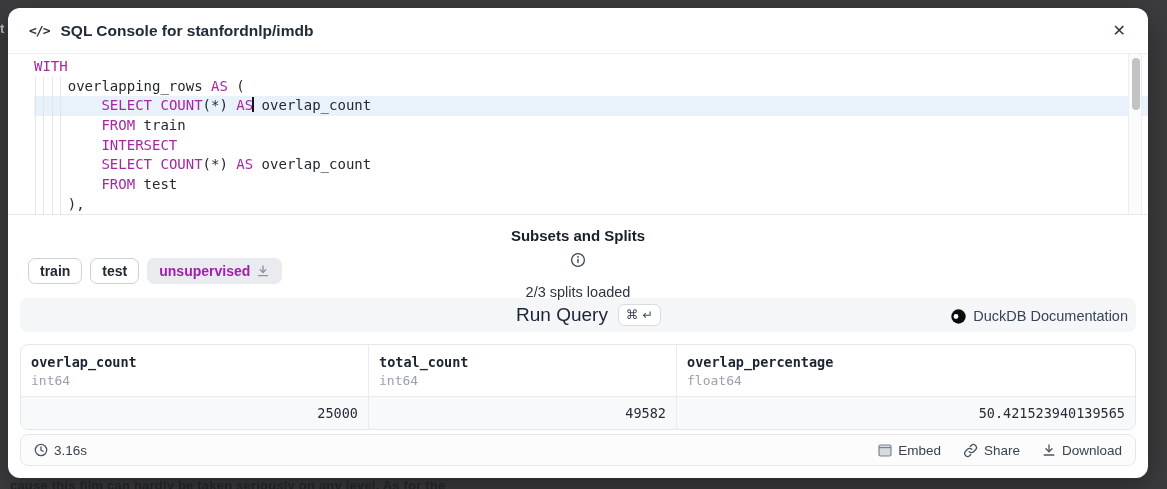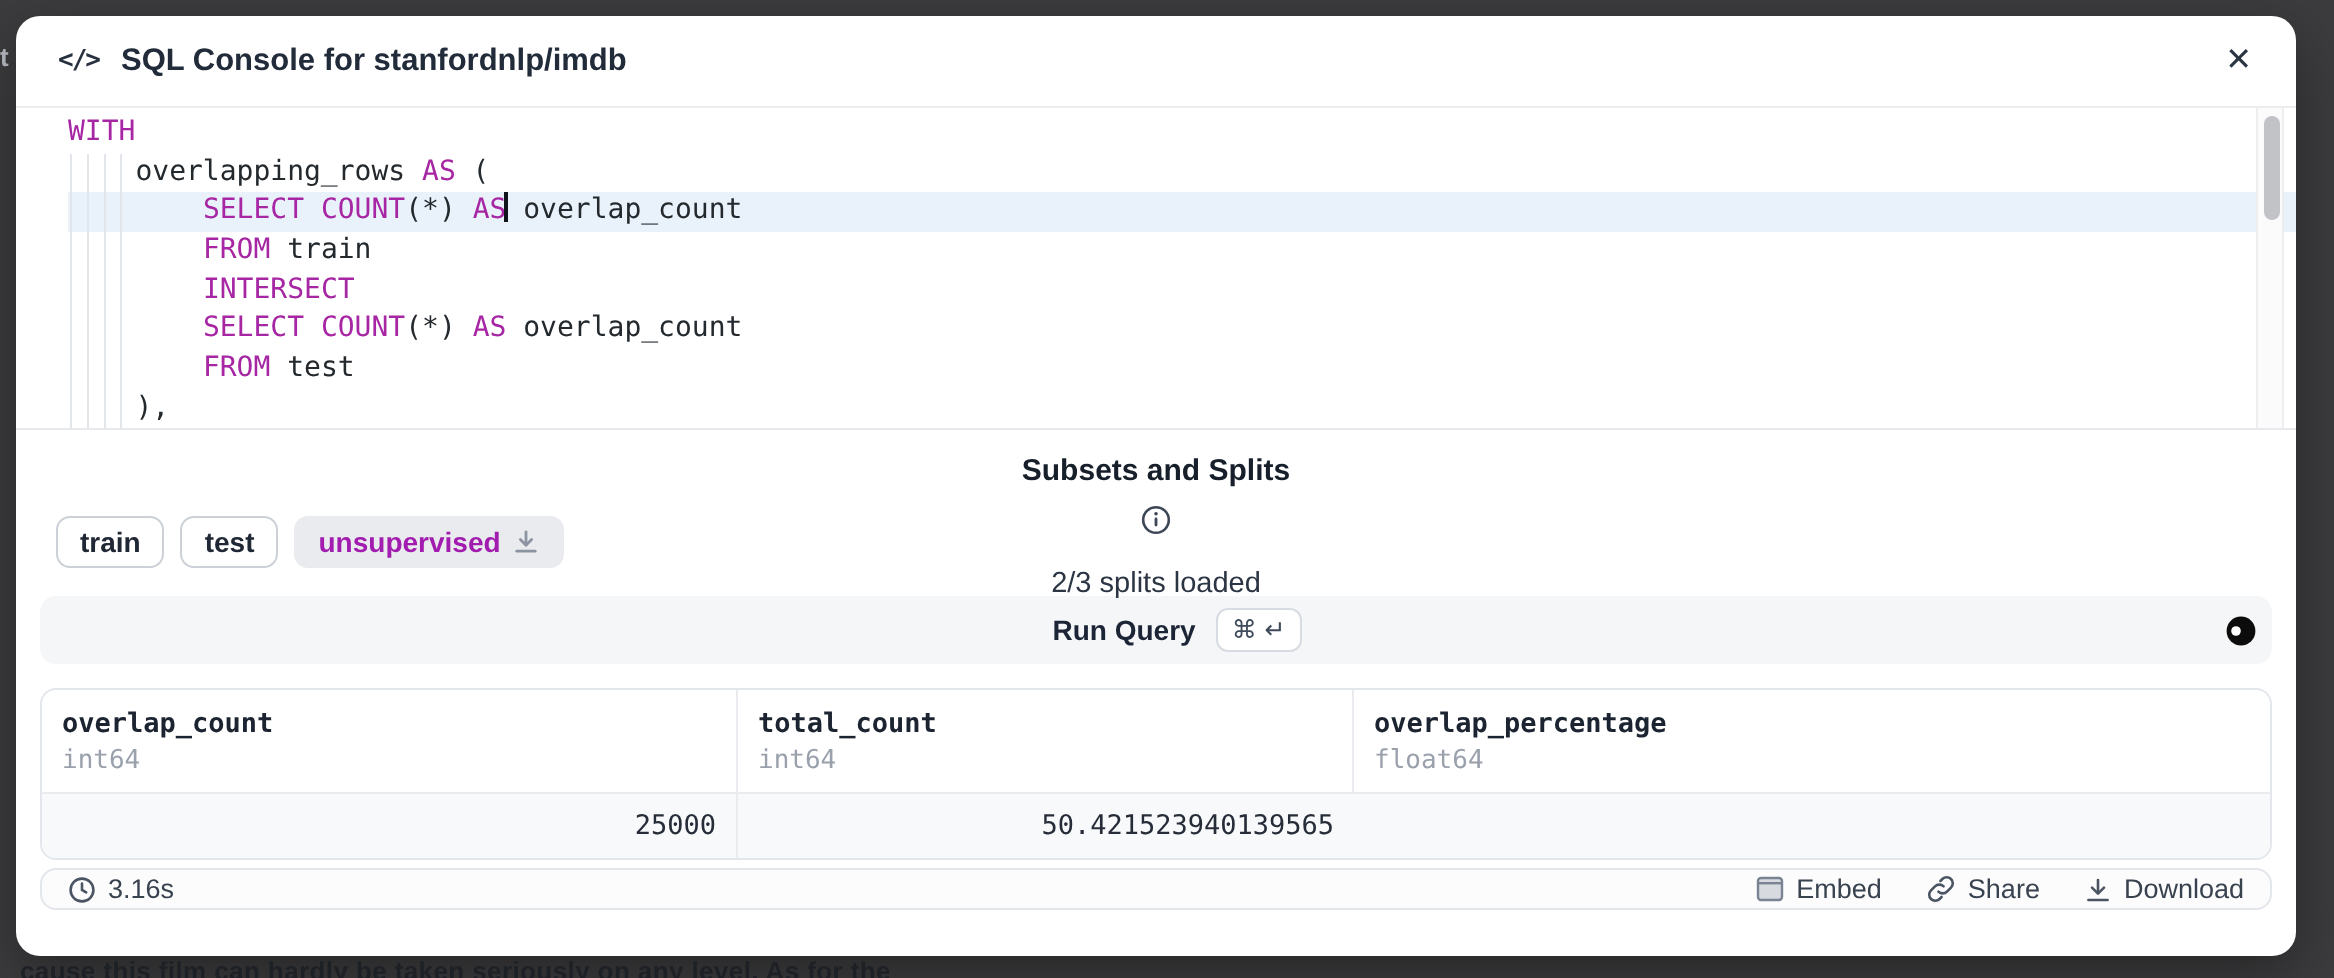--- a/index.html
+++ b/index.html
@@ -101,21 +101,21 @@
   .chip.disabled {
     background:#e9ebee; border-color:#e9ebee; color:#a21caf; cursor:pointer;
   }
 
   
   .run-bar {
     display:flex; align-items:center; justify-content:center; gap:10px;
     margin:14px 12px 0 12px; height:34px; width:1116px;
     background:#f5f6f8; border:none; border-radius:8px; cursor:pointer;
   }
-  .run-label { font-size:14px; font-weight:bold; color:#1c2536;margin-left:21px; }
+  .run-label { font-size:19px; font-weight:normal; color:#1c2536;margin-left:21px; }
   .kbd {
     background:#fff; border:1px solid #d8dce2; border-radius:6px;
     padding:2px 7px 3px 7px; font-size:12.5px; color:#3f4a5a;
     font-family:"DejaVu Sans", sans-serif;
   }
 
   
   .results-table {
     margin:12px 12px 0 12px; width:1116px;
     border:1px solid #e3e6ea; border-radius:8px; overflow:hidden; background:#fff;
@@ -132,21 +132,21 @@
     line-height:17px;
   }
   .tbl-row { border-top:1px solid #e9ebee; background:#f8f9fb; }
   .td-cell {
     padding:8px 10px; border-right:1px solid #e9ebee; text-align:right;
     font-family:"DejaVu Sans Mono", monospace; font-size:13.5px; color:#262d38;
   }
 
   
   .results-footer {
-    margin:4px 12px 0 12px; width:1116px; height:21px;
+    margin:4px 12px 0 12px; width:1116px; height:32px;
     border:1px solid #e3e6ea; border-radius:8px; background:#fcfcfd;
     display:flex; align-items:center; padding:2px 13px;
   }
   .duration-wrap { display:flex; align-items:center; gap:6px; }
   .duration { font-size:13.5px; color:#39424f; }
   .footer-actions { margin-left:auto; display:flex; align-items:flex-end; gap:22px; }
   .action-btn {
     display:flex; align-items:center; gap:6px; background:none; border:none;
     cursor:pointer; font-family:"Liberation Sans",sans-serif;
     font-size:13.5px; color:#39424f;
@@ -185,20 +185,21 @@
     </span>
     <span class="vsep"></span>
     <span class="splits-status">2/3 splits loaded</span>
     <a class="doc-link">
       <span class="duckdb-logo">
         <svg width="15" height="15" viewBox="0 0 15 15">
           <circle cx="7.5" cy="7.5" r="7.2" fill="#0c0c0c"></circle>
           <circle cx="5" cy="7.5" r="2.4" fill="#ffffff"></circle>
         </svg>
       </span>
+      <span>DuckDB Documentation</span>
     </a>
   </div>
 
   <div class="chips-row">
     <button class="chip">
       <span>train</span>
     </button>
     <button class="chip">
       <span>test</span>
     </button>
@@ -229,20 +230,21 @@
         <div class="col-name">total_count</div>
         <div class="col-type">int64</div>
       </div>
       <div class="th-cell">
         <div class="col-name">overlap_percentage</div>
         <div class="col-type">float64</div>
       </div>
     </div>
     <div class="tbl-row">
       <div class="td-cell">25000</div>
+      <div class="td-cell">49582</div>
       <div class="td-cell">50.421523940139565</div>
     </div>
   </div>
 
   <div class="results-footer">
     <div class="duration-wrap">
       <span>
         <svg width="14" height="14" viewBox="0 0 14 14" fill="none" stroke="#4a5462" stroke-width="1.3" stroke-linecap="round">
           <circle cx="7" cy="7" r="5.7"></circle>
             <path d="M7 3.8V7l2.1 1.2"></path>

